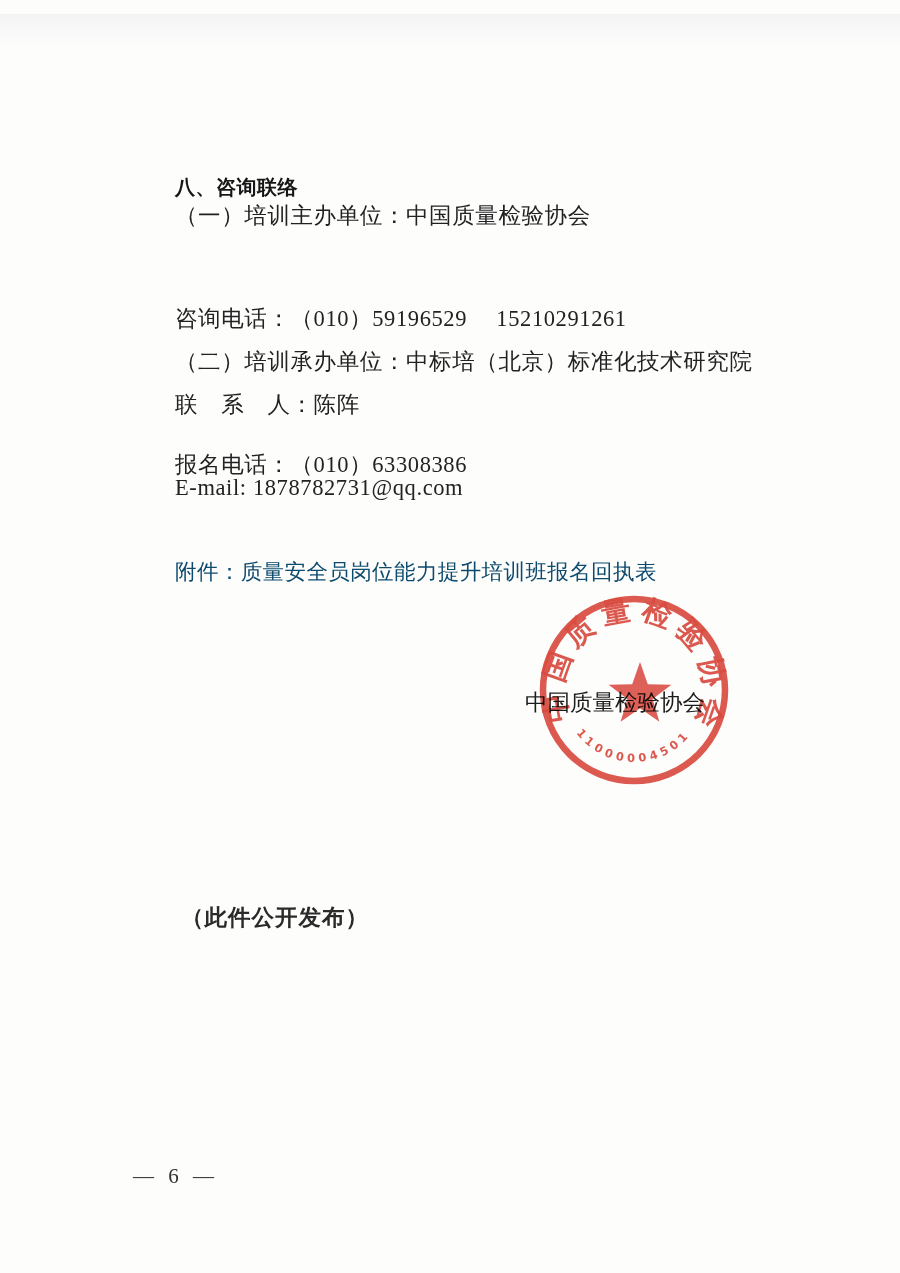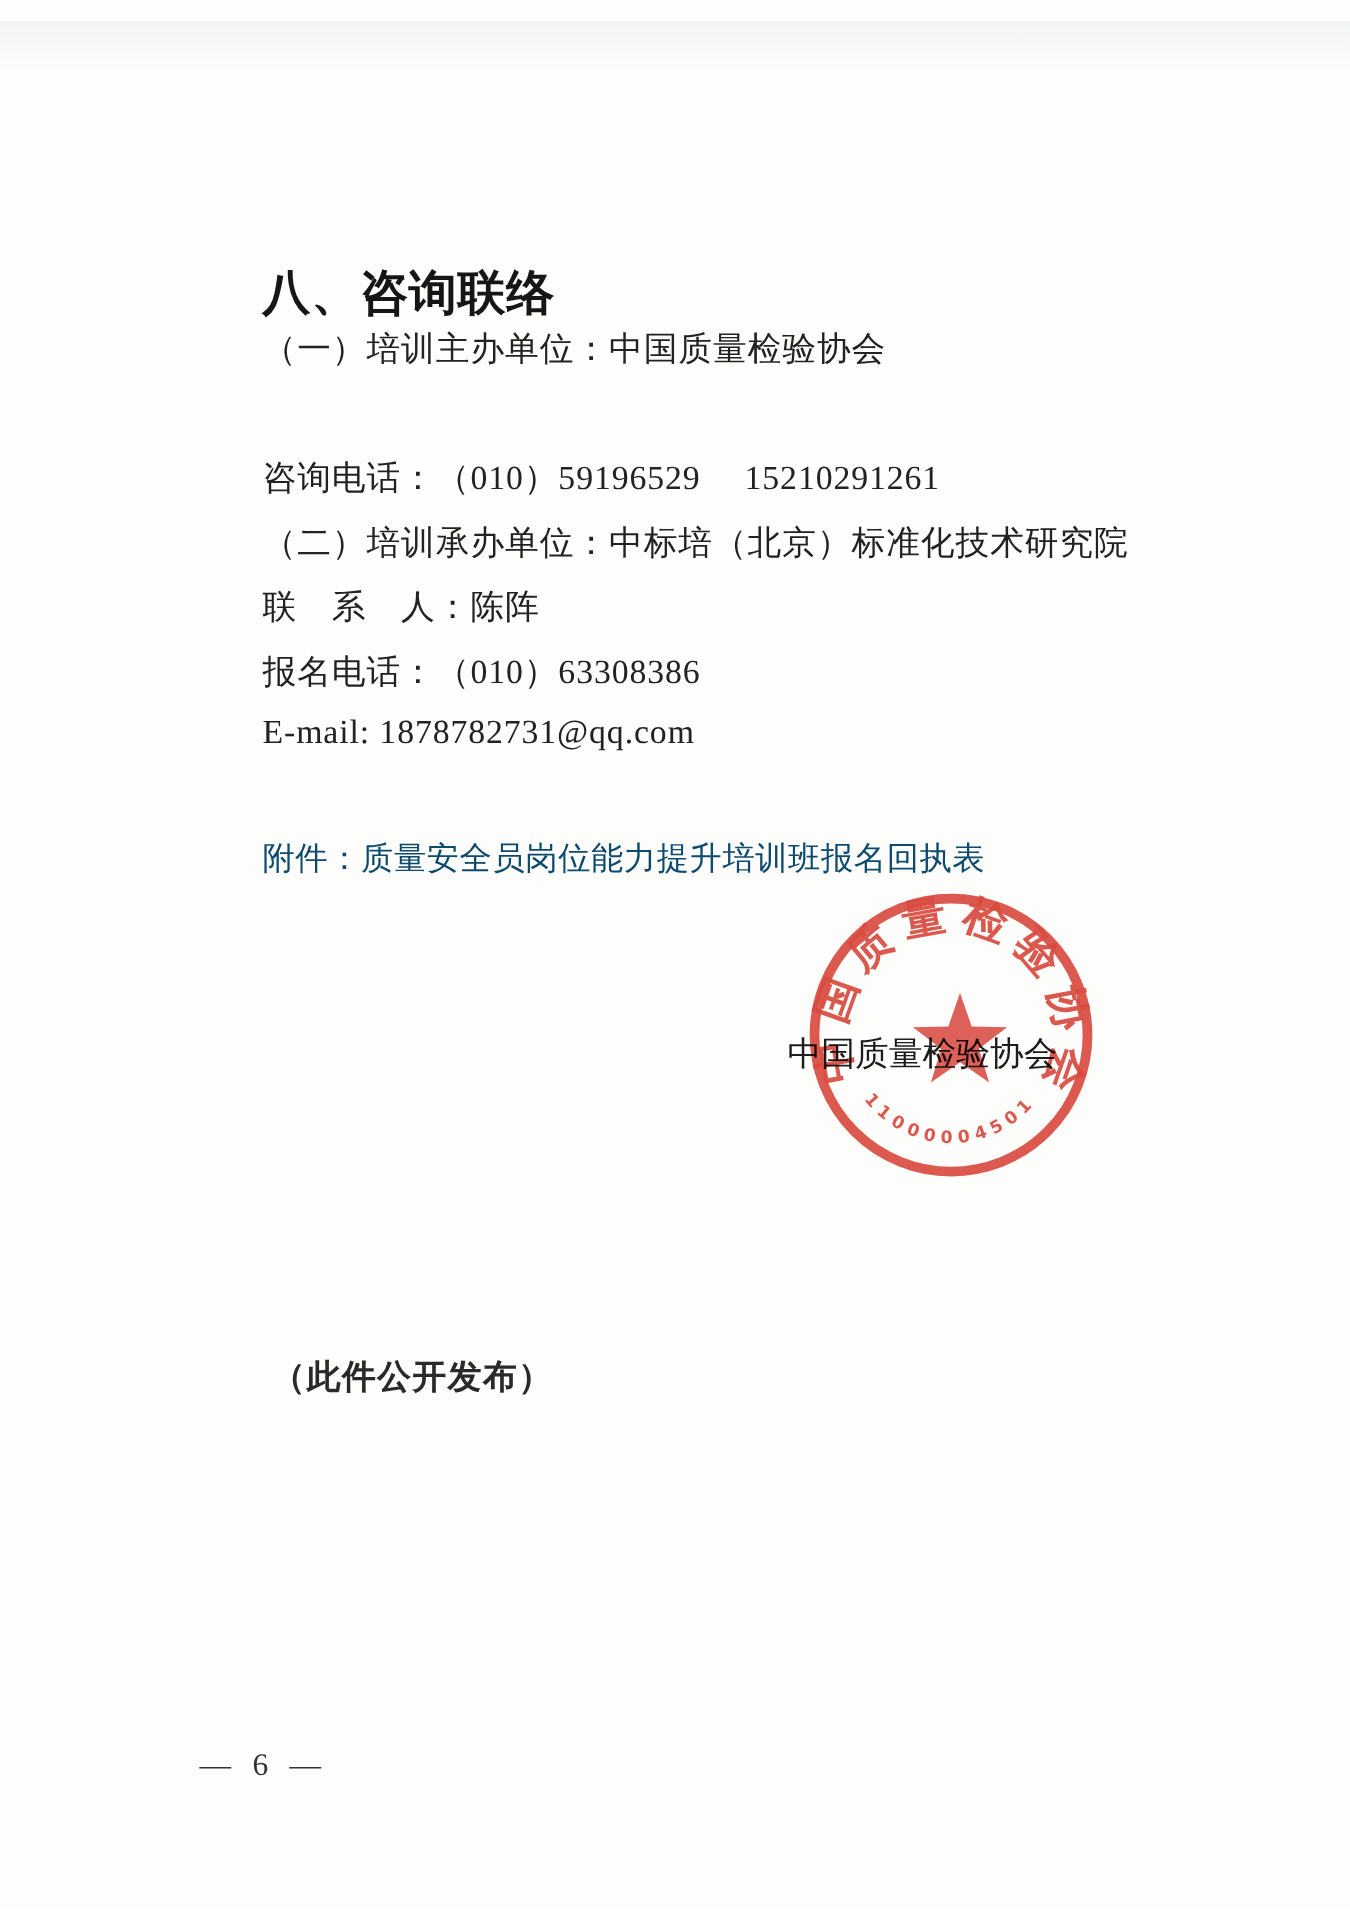--- a/index.html
+++ b/index.html
@@ -8,30 +8,30 @@
     width:900px;height:1273px;
     background:#fdfdfc;
     font-family:"Liberation Serif","DejaVu Serif",serif;
     color:#1f1f1f;
     overflow:hidden;
   }
   .abs{position:absolute;white-space:pre;}
   .heading{
     left:175px;top:174px;
     font-family:"Liberation Sans","DejaVu Sans",sans-serif;
-    font-weight:bold;font-size:32px;color:#161616;
+    font-weight:bold;font-size:20px;color:#161616;
     letter-spacing:.5px;
   }
   .body-line{font-size:22.5px;letter-spacing:.6px;color:#222;}
-  .l0{left:175px;top:217px;}
+  .l0{left:175px;top:200px;}
   .l1{left:175px;top:260px;}
   .l2{left:175px;top:303px;}
   .l3{left:175px;top:346px;}
   .l4{left:175px;top:389px;}
-  .l5{left:175px;top:432px;}
+  .l5{left:175px;top:449px;}
   .l6{left:175px;top:475px;}
   .attachment{left:175px;top:557px;font-size:21.5px;letter-spacing:.4px;color:#0c4a6e;}
   .issuer{left:525px;top:687px;font-size:22.5px;color:#1c1c1c;}
   .issue-date{left:523px;top:770px;font-size:22.5px;color:#1c1c1c;}
   .public-release{left:181px;top:902px;font-size:22.5px;letter-spacing:1px;color:#2a2a2a;font-weight:bold;}
   .page-number{
     left:133px;top:1164px;font-size:21px;color:#333;
     word-spacing:7px;letter-spacing:1px;
   }
   .seal{

